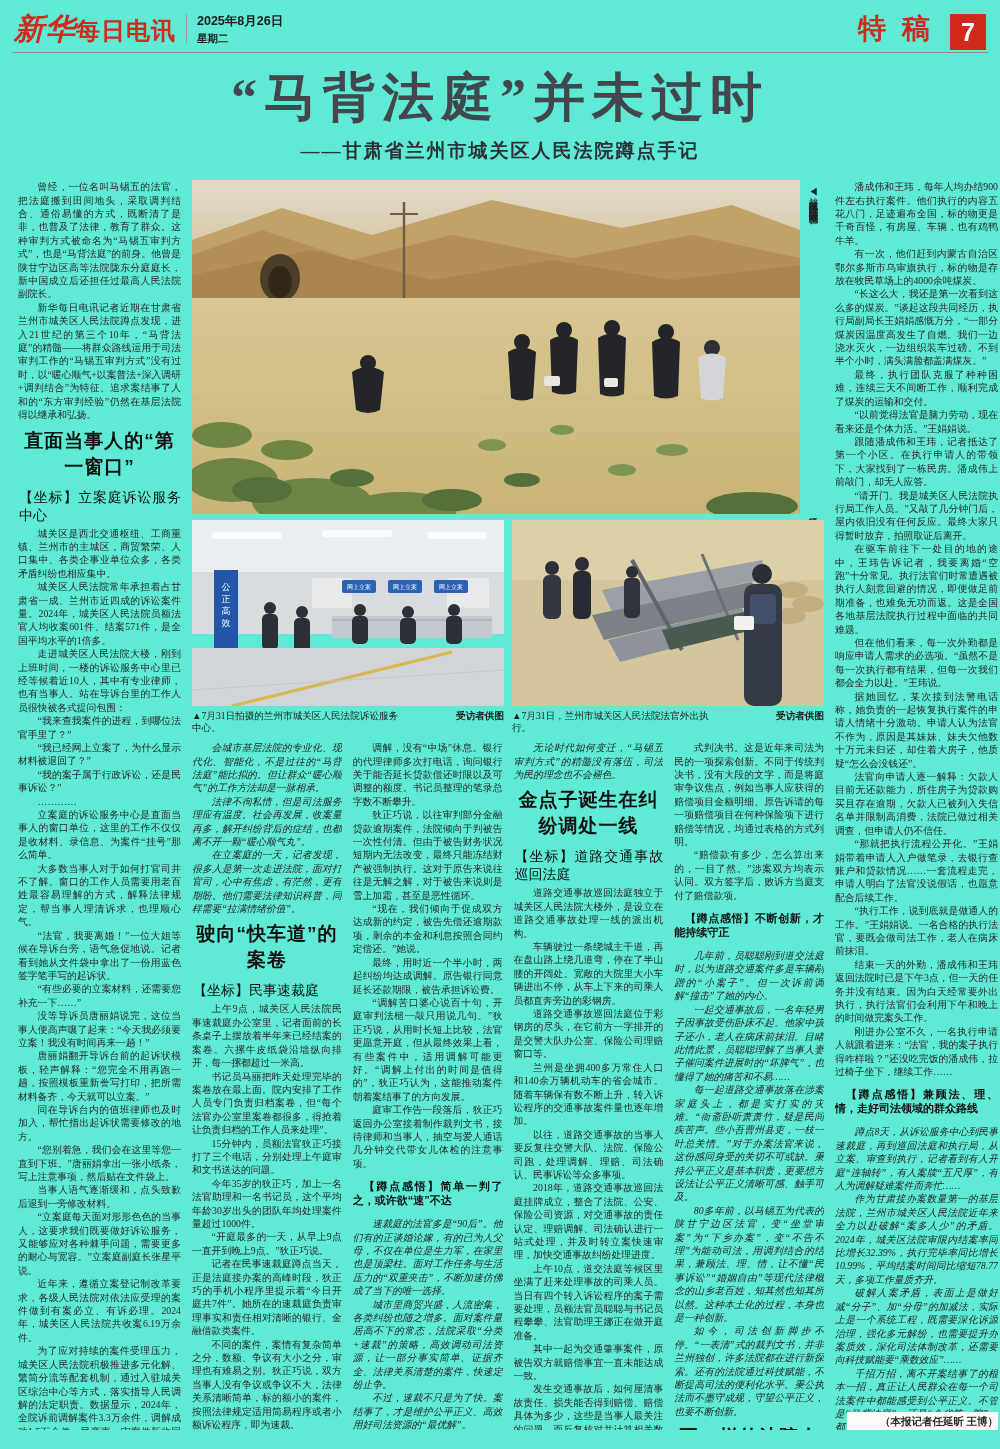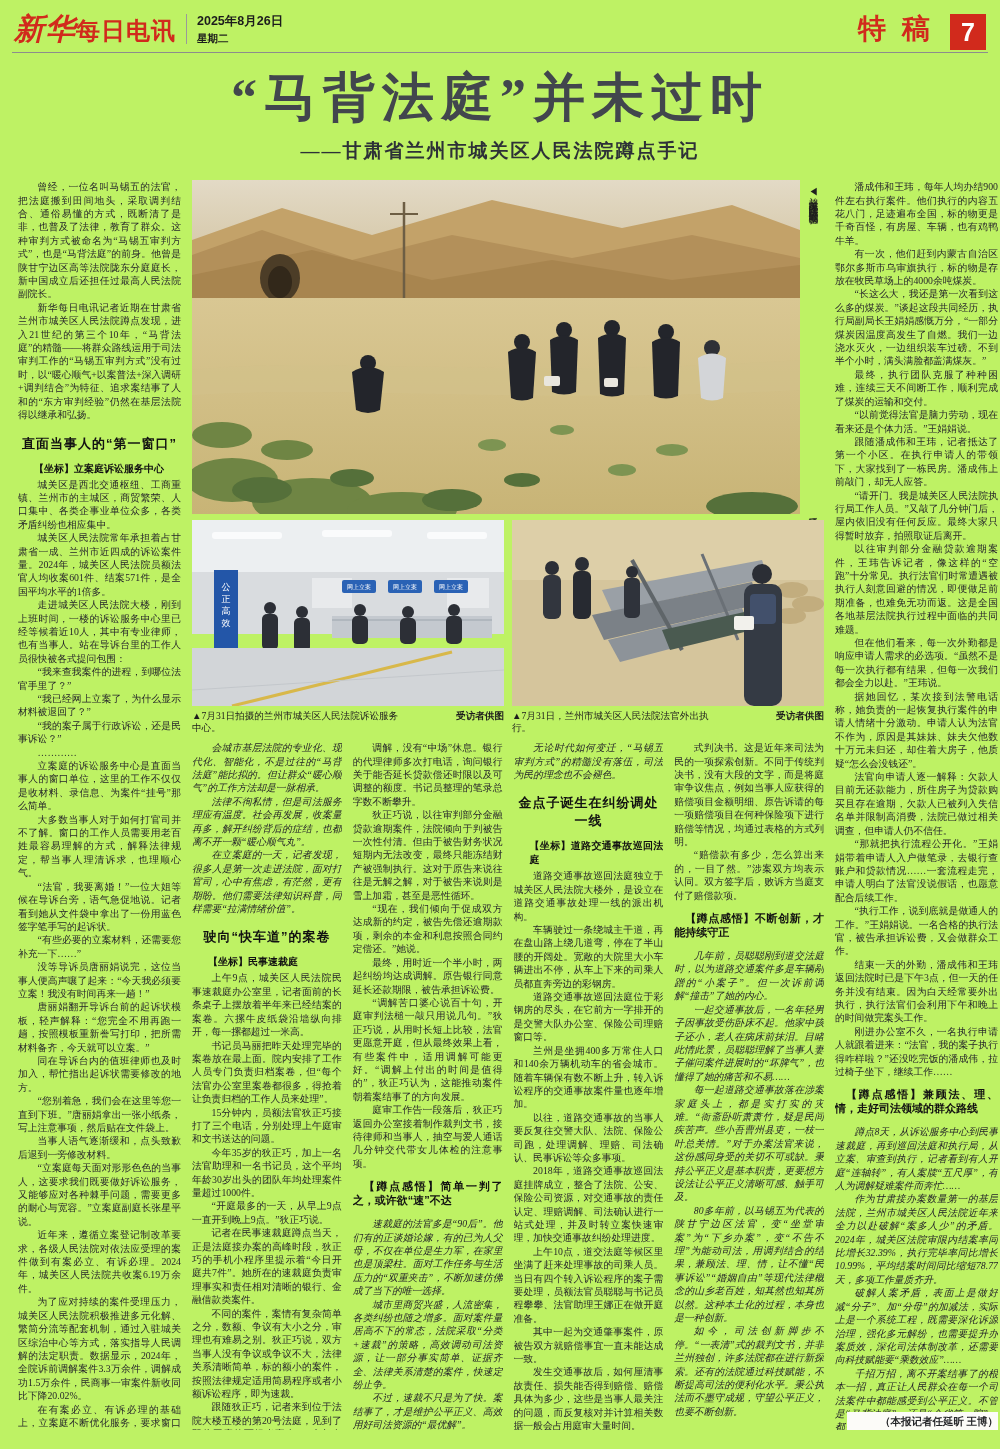--- a/index.html
+++ b/index.html
@@ -1,18 +1,18 @@
 <!DOCTYPE html>
 <html><head>
 <meta charset="utf-8">
 <title>新华每日电讯 特稿</title>
 <style>
   * { margin:0; padding:0; box-sizing:border-box; }
   body { background:#e8e8e8; font-family:"Liberation Serif", serif; }
-  .page { width:1000px; height:1449px; background:#bef264; margin:0 auto; position:relative;
+  .page { width:1000px; height:1449px; background:#5eead4; margin:0 auto; position:relative;
           padding:0 10px; overflow:hidden; color:#26272a; }
 
   
   .masthead { height:52px; display:flex; justify-content:space-between; align-items:center; padding:6px 4px 0 4px; }
   .mast-left { display:flex; align-items:center; gap:10px; }
   .logo { color:#d12a1c; white-space:nowrap; }
   .logo .script { font-size:30px; font-weight:900; font-style:italic; letter-spacing:1px; }
   .logo .block { font-size:24px; font-weight:900; font-family:"Liberation Sans",sans-serif; letter-spacing:1px; }
   .mast-divider { width:1px; height:30px; background:#9a9a9a; }
   .dateblock { font-family:"Liberation Sans",sans-serif; color:#1c1c1c; }
@@ -46,24 +46,24 @@
   .captions-row { display:flex; gap:8px; margin-top:4px; height:24px; }
   .caption { flex:1; font-size:9.6px; color:#1c1c1c; display:flex; justify-content:space-between; align-items:flex-start; line-height:12px;gap:43px; }
   .caption b { font-family:"Liberation Sans",sans-serif; white-space:nowrap; margin-left:6px; }
 
   .middle-cols { flex:1; display:flex; gap:11px; margin-top:7px; overflow:hidden; }
   .middle-cols .col { flex:1; }
 
   
   .para { font-size:9.8px; line-height:13.4px; color:#26272a; text-indent:2em; }
   .kai { font-style:italic; color:#232428; }
-  .sec-head { font-family:"Liberation Sans",sans-serif; font-weight:bold; font-size:13px; color:#111;
-              text-align:center; text-indent:0; margin:13px 0 9px 0; letter-spacing:1px; }
-  .loc-head { font-family:"Liberation Sans",sans-serif; font-weight:bold; font-size:10px; color:#111;
-              margin:2px 0 2px 16px; }
+  .sec-head { font-family:"Liberation Sans",sans-serif; font-weight:bold; font-size:19px; color:#111;
+              text-align:center; text-indent:0; margin:6px 0 9px 0; letter-spacing:1px; }
+  .loc-head { font-family:"Liberation Sans",sans-serif; font-weight:normal; font-size:14px; color:#111;
+              margin:2px 0 2px 1px; }
   .insight-head { font-family:"Liberation Sans",sans-serif; font-weight:bold; font-size:11px; color:#111;
                   text-indent:1em; margin:10px 0; line-height:13.5px; }
   .byline { position:absolute; bottom:0; right:0; left:12px; background:#fcfbf8; font-weight:bold;
             font-size:10.5px; text-align:right; padding:3px 0 1px 0; }
 </style>
 </head>
 <body>
 
 <div class="page">
 
@@ -334,26 +334,26 @@
     </div>
 
     <div class="col sidecol col6">
         <p class="para">潘成伟和王玮，每年人均办结900件左右执行案件。他们执行的内容五花八门，足迹遍布全国，标的物更是千奇百怪，有房屋、车辆，也有鸡鸭牛羊。</p>
         <p class="para">有一次，他们赶到内蒙古自治区鄂尔多斯市乌审旗执行，标的物是存放在牧民草场上的4000余吨煤炭。</p>
         <p class="para">“长这么大，我还是第一次看到这么多的煤炭。”谈起这段共同经历，执行局副局长王娟娟感慨万分，“一部分煤炭因温度高发生了自燃。我们一边浇水灭火，一边组织装车过磅。不到半个小时，满头满脸都盖满煤灰。”</p>
         <p class="para">最终，执行团队克服了种种困难，连续三天不间断工作，顺利完成了煤炭的运输和交付。</p>
         <p class="para">“以前觉得法官是脑力劳动，现在看来还是个体力活。”王娟娟说。</p>
         <p class="para">跟随潘成伟和王玮，记者抵达了第一个小区。在执行申请人的带领下，大家找到了一栋民房。潘成伟上前敲门，却无人应答。</p>
         <p class="para">“请开门。我是城关区人民法院执行局工作人员。”又敲了几分钟门后，屋内依旧没有任何反应。最终大家只得暂时放弃，拍照取证后离开。</p>
-        <p class="para">以往审判部分金融贷款逾期案件，王玮告诉记者，像这样的“空跑”十分常见。执行法官们时常遭遇被执行人刻意回避的情况，即便做足前期准备，也难免无功而返。这是全国各地基层法院执行过程中面临的共同难题。</p>
+        <p class="para">在驱车前往下一处目的地的途中，王玮告诉记者，我要离婚“空跑”十分常见。执行法官们时常遭遇被执行人刻意回避的情况，即便做足前期准备，也难免无功而返。这是全国各地基层法院执行过程中面临的共同难题。</p>
         <p class="para">但在他们看来，每一次外勤都是响应申请人需求的必选项。“虽然不是每一次执行都有结果，但每一次我们都会全力以赴。”王玮说。</p>
         <p class="para">据她回忆，某次接到法警电话称，她负责的一起恢复执行案件的申请人情绪十分激动。申请人认为法官不作为，原因是其妹妹、妹夫欠他数十万元未归还，却住着大房子，他质疑“怎么会没钱还”。</p>
         <p class="para">法官向申请人逐一解释：欠款人目前无还款能力，所住房子为贷款购买且存在逾期，欠款人已被列入失信名单并限制高消费，法院已做过相关调查，但申请人仍不信任。</p>
         <p class="para">“那就把执行流程公开化。”王娟娟带着申请人入户做笔录，去银行查账户和贷款情况……一套流程走完，申请人明白了法官没说假话，也愿意配合后续工作。</p>
-        <p class="para">“执行工作，说到底就是做通人的工作。”王娟娟说。一名合格的执行法官，被告承担诉讼费，又会做群众工作。</p>
+        <p class="para">“执行工作，说到底就是做通人的工作。”王娟娟说。一名合格的执行法官，要既会做司法工作，老人在病床前抹泪。</p>
         <p class="para">结束一天的外勤，潘成伟和王玮返回法院时已是下午3点，但一天的任务并没有结束。因为白天经常要外出执行，执行法官们会利用下午和晚上的时间做完案头工作。</p>
         <p class="para">刚进办公室不久，一名执行申请人就跟着进来：“法官，我的案子执行得咋样啦？”还没吃完饭的潘成伟，拉过椅子坐下，继续工作……</p>
         <div class="insight-head">【蹲点感悟】兼顾法、理、情，走好司法领域的群众路线</div>
         <p class="para kai">蹲点8天，从诉讼服务中心到民事速裁庭，再到巡回法庭和执行局，从立案、审查到执行，记者看到有人开庭“连轴转”，有人案牍“五尺厚”，有人为调解疑难案件而奔忙……</p>
         <p class="para kai">作为甘肃接办案数量第一的基层法院，兰州市城关区人民法院近年来全力以赴破解“案多人少”的矛盾。2024年，城关区法院审限内结案率同比增长32.39%，执行完毕率同比增长10.99%，平均结案时间同比缩短78.77天，多项工作量质齐升。</p>
         <p class="para kai">破解人案矛盾，表面上是做好减“分子”、加“分母”的加减法，实际上是一个系统工程，既需要深化诉源治理，强化多元解纷，也需要提升办案质效，深化司法体制改革，还需要向科技赋能要“乘数效应”……</p>
         <p class="para kai">千招万招，离不开案结事了的根本一招，真正让人民群众在每一个司法案件中都能感受到公平正义。不管是“马背法庭”，还是“全省第一院”，都需要秉持司法为民的初心，都需要以严谨细致的工作态度和深厚扎实的专业素养，在每一起案件办理中用心用情、彰显担当；都需要校准法律准绳，兼顾法、理、情，走好司法领域的群众路线。</p>
         <div class="byline">（本报记者任延昕 王博）</div>
       </div>
 

